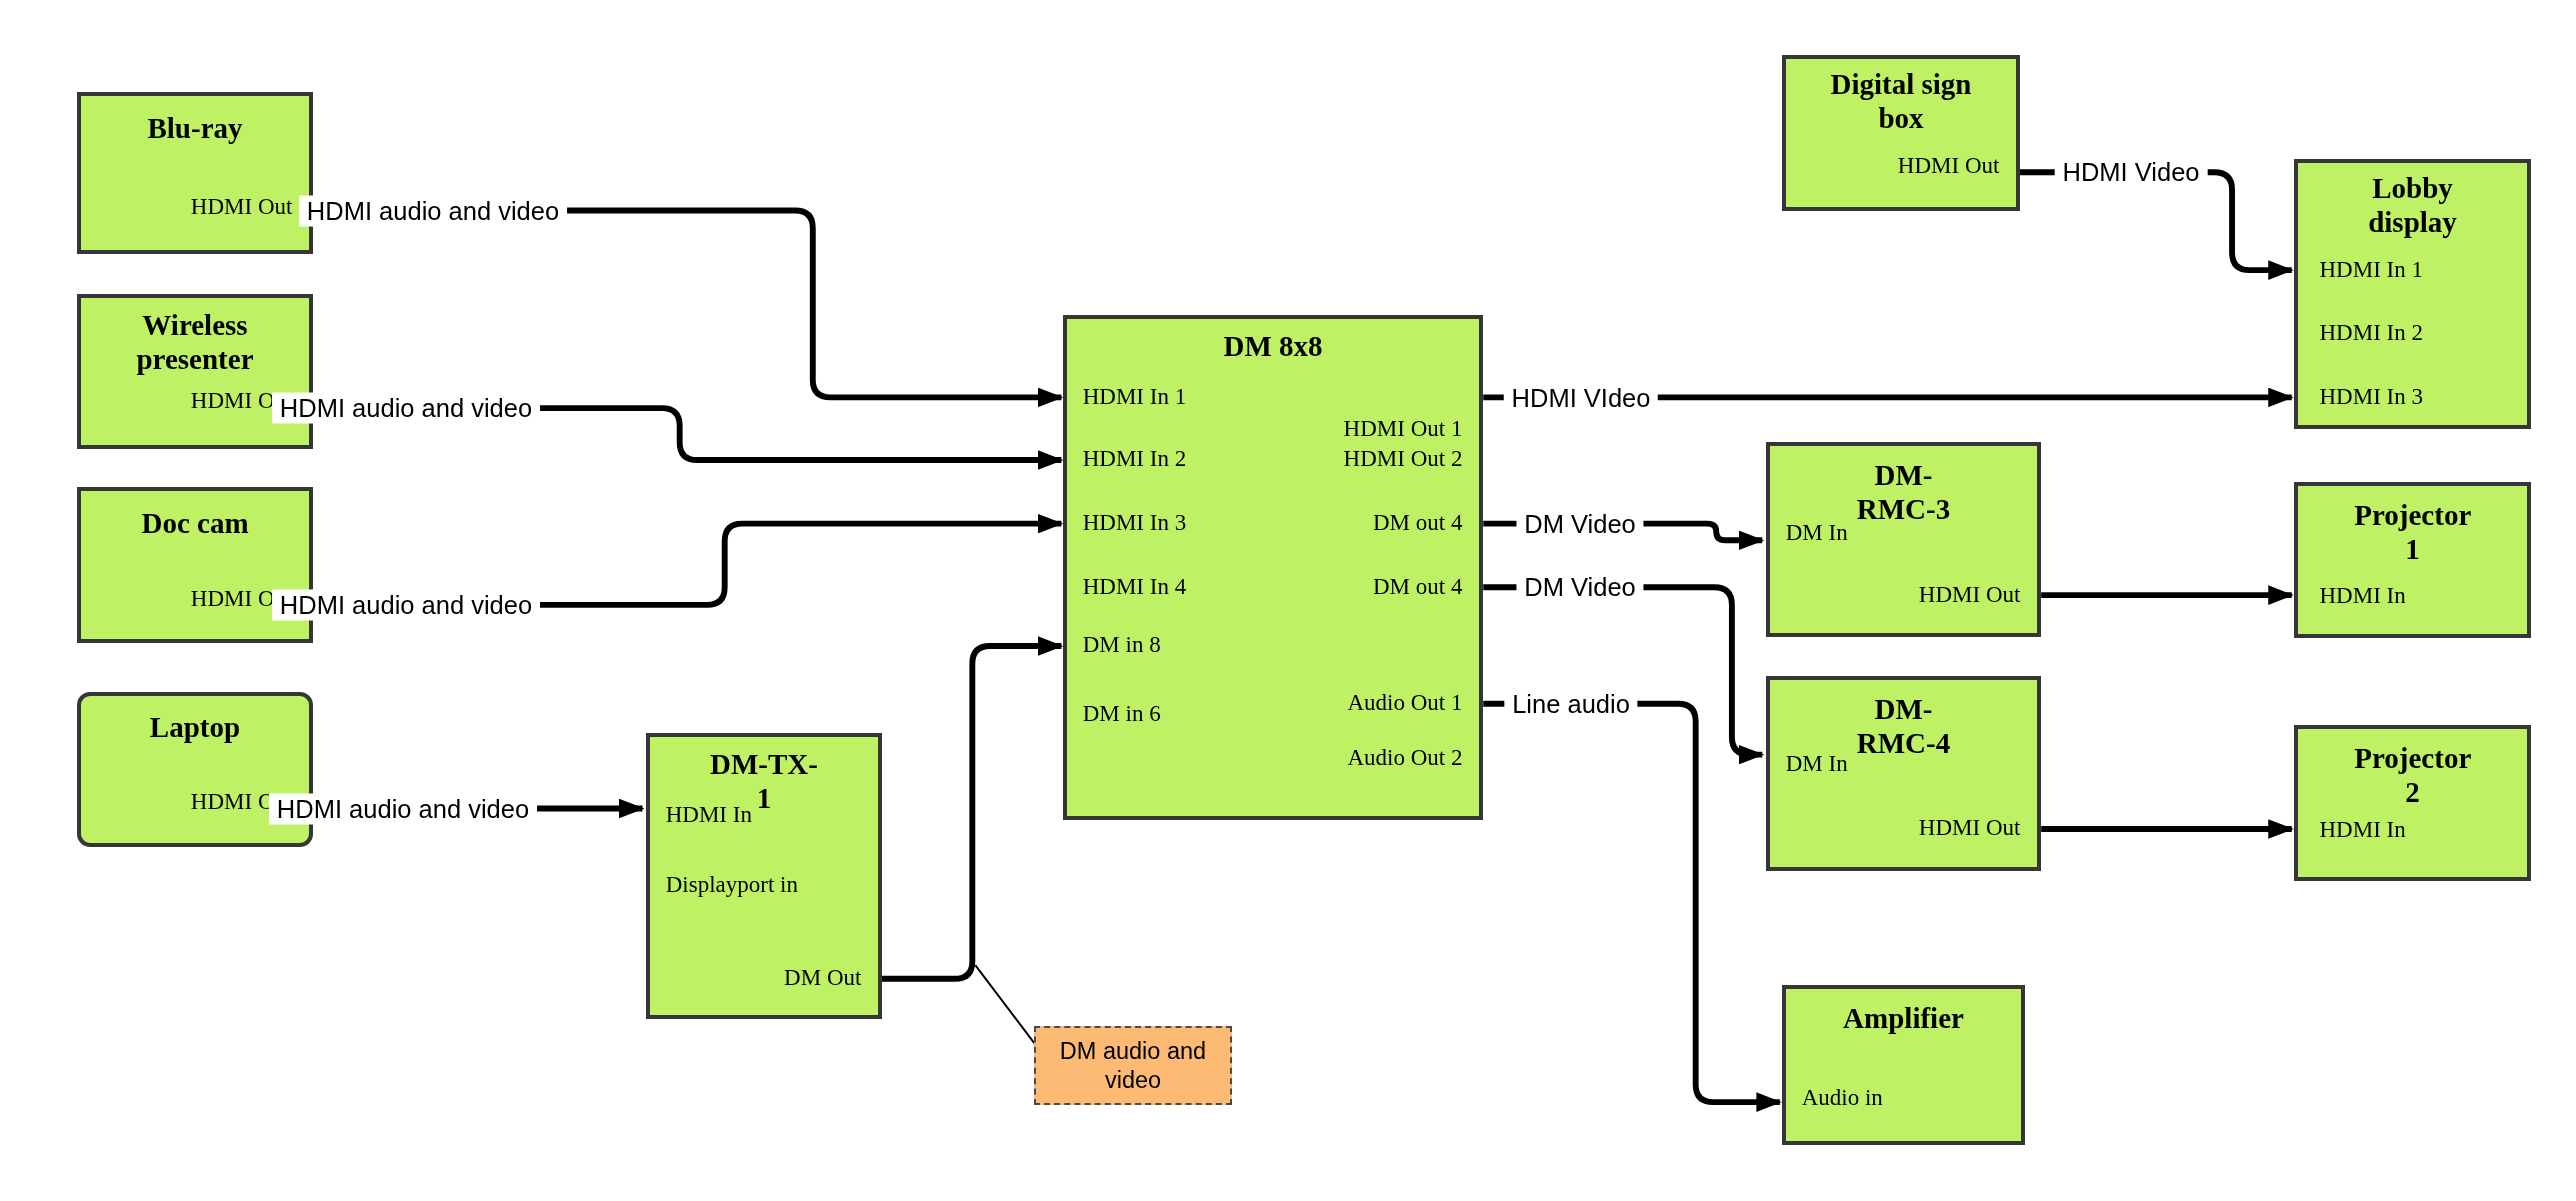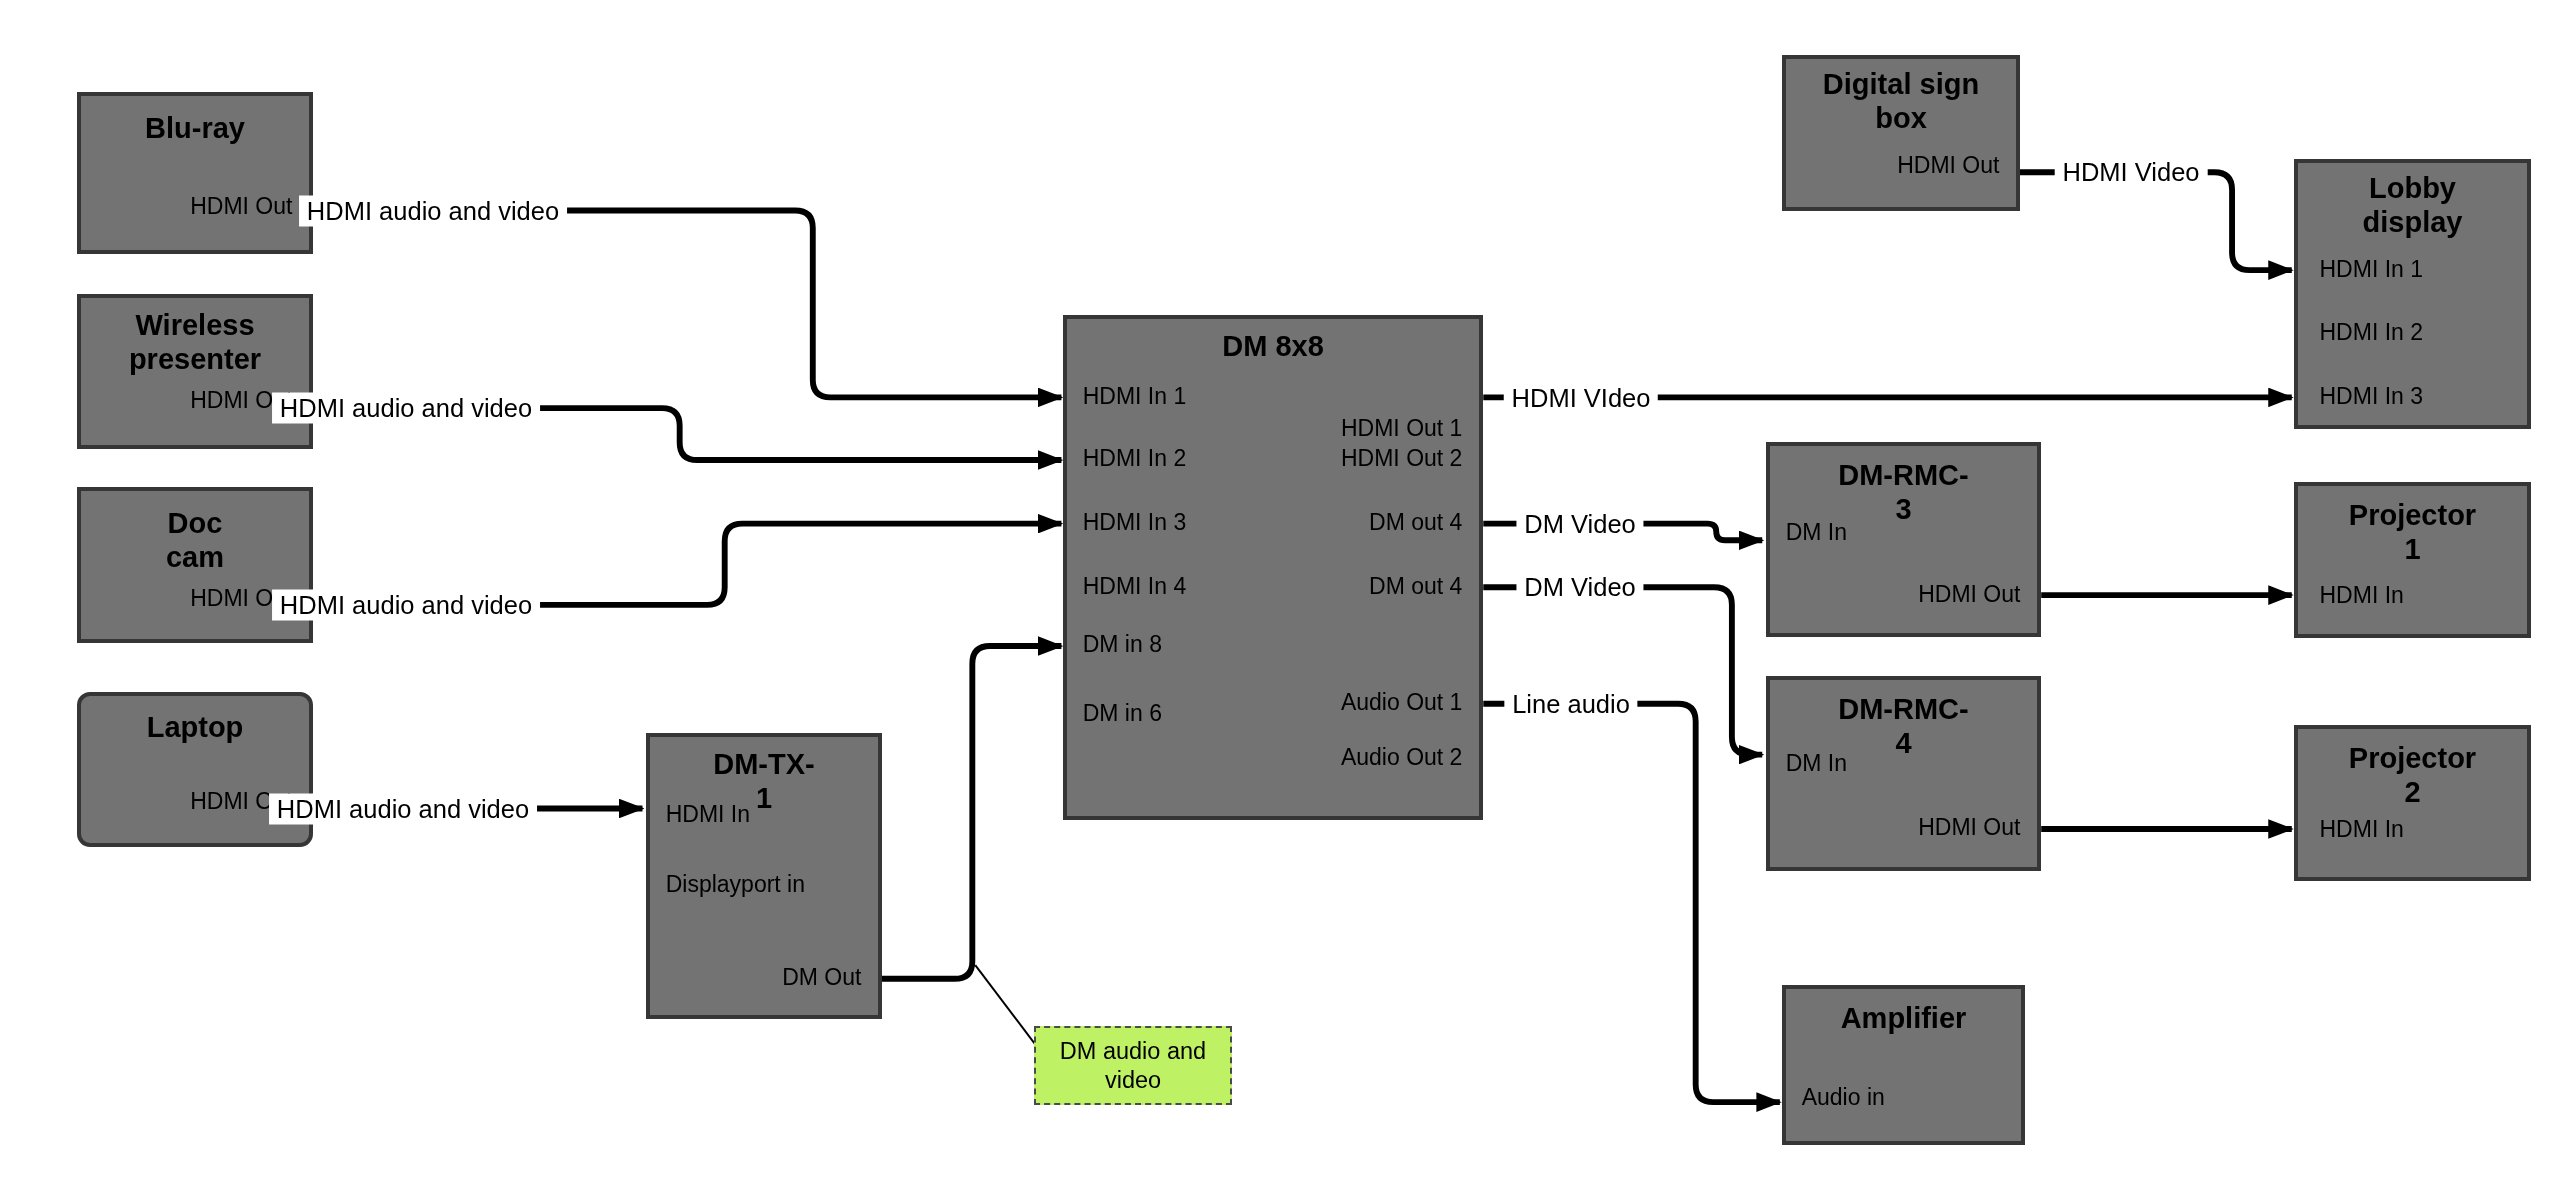--- a/index.html
+++ b/index.html
@@ -8,22 +8,23 @@
     width:2576px;height:1201px;
     background:#ffffff;
     font-family:"Liberation Sans","DejaVu Sans",sans-serif;
     color:#000;
     overflow:hidden;
   }
   #wires{position:absolute;left:0;top:0;width:2576px;height:1201px;}
   .box{
     position:absolute;
     border:4.9px solid #363636;
-    background:#737373;
+    background:#bef264;
     box-sizing:border-box;
+    font-family:Liberation Serif, serif;
   }
   .box-title{
     position:absolute;
     left:50%;
     transform:translateX(-50%);
     text-align:center;
     font-weight:bold;
     font-size:29px;
     line-height:34px;
     white-space:normal;
@@ -42,21 +43,21 @@
     background:#ffffff;
     padding:0 7.8px;
     font-size:25.5px;
     line-height:31px;
     white-space:nowrap;
   }
   .callout-box{
     position:absolute;
     left:1034px;top:1026px;width:198px;height:79px;
     border:2px dashed #4a4a4a;
-    background:#bef264;
+    background:#fdba74;
     box-sizing:border-box;
     display:flex;align-items:center;justify-content:center;
     text-align:center;
     font-size:23.5px;line-height:29px;
   }
   .callout-text{width:157px;}
 </style>
 </head>
 <body>
 

